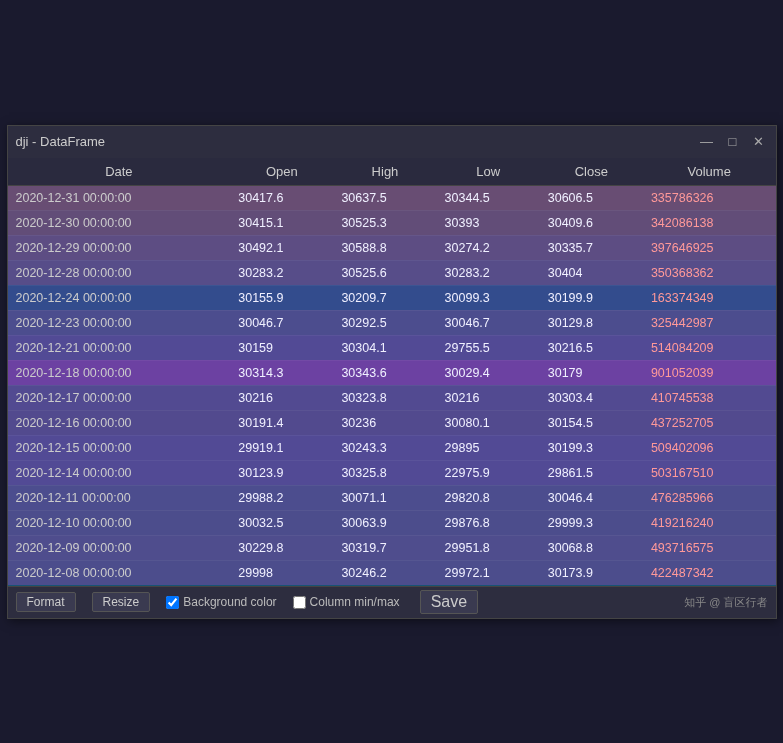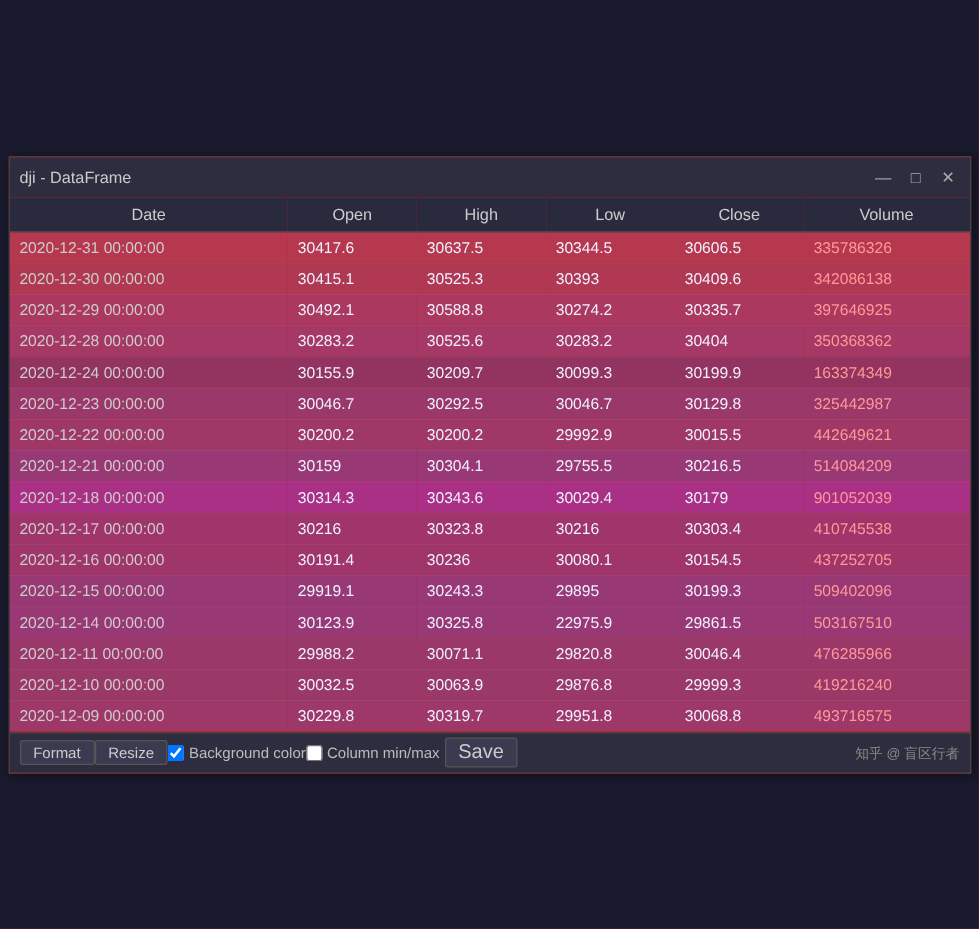--- a/index.html
+++ b/index.html
@@ -8,21 +8,21 @@
       background: #1a1a2e;
       display: flex;
       justify-content: center;
       align-items: center;
       width: 783px;
       height: 743px;
       overflow: hidden;
     }
     .window {
       width: 770px;
-      background: #b91c1c;
+      background: #0c4a6e;
       border: 1px solid #444;
       box-shadow: 2px 2px 10px rgba(0,0,0,0.5);
     }
     .title-bar {
       background: #2d2d3f;
       display: flex;
       align-items: center;
       justify-content: space-between;
       padding: 4px 8px;
       height: 32px;
@@ -81,21 +81,21 @@
     }
     tbody td:not(:first-child) {
       text-align: left;
       color: #f0f0ff;
     }
     .bottom-bar {
       background: #2d2d3f;
       display: flex;
       align-items: center;
       padding: 4px 8px;
-      gap: 0;
+      gap: 16px;
       border-top: 1px solid #444;
       height: 32px;
     }
     .bottom-btn {
       background: #3a3a50;
       color: #ccc;
       border: 1px solid #555;
       padding: 2px 10px;
       font-size: 12px;
       cursor: pointer;
@@ -198,28 +198,20 @@
             <td style="color: rgb(255, 153, 153);">163374349</td>
           </tr>
           <tr style="background: rgba(130, 80, 170, 0.55);">
             <td>2020-12-23 00:00:00</td>
             <td>30046.7</td>
             <td>30292.5</td>
             <td>30046.7</td>
             <td>30129.8</td>
             <td style="color: rgb(255, 153, 153);">325442987</td>
           </tr>
-          <tr style="background: rgba(140, 80, 165, 0.55);">
-            <td>2020-12-22 00:00:00</td>
-            <td>30200.2</td>
-            <td>30200.2</td>
-            <td>29992.9</td>
-            <td>30015.5</td>
-            <td style="color: rgb(255, 153, 153);">442649621</td>
-          </tr>
           <tr style="background: rgba(130, 75, 175, 0.6);">
             <td>2020-12-21 00:00:00</td>
             <td>30159</td>
             <td>30304.1</td>
             <td>29755.5</td>
             <td>30216.5</td>
             <td style="color: rgb(255, 153, 153);">514084209</td>
           </tr>
           <tr style="background: rgba(160, 60, 190, 0.65);">
             <td>2020-12-18 00:00:00</td>
@@ -277,20 +269,28 @@
             <td>29999.3</td>
             <td style="color: rgb(255, 153, 153);">419216240</td>
           </tr>
           <tr style="background: rgba(135, 80, 168, 0.55);">
             <td>2020-12-09 00:00:00</td>
             <td>30229.8</td>
             <td>30319.7</td>
             <td>29951.8</td>
             <td>30068.8</td>
             <td style="color: rgb(255, 153, 153);">493716575</td>
+          </tr>
+          <tr style="background: rgba(130, 80, 165, 0.55);">
+            <td>2020-12-08 00:00:00</td>
+            <td>29998</td>
+            <td>30246.2</td>
+            <td>29972.1</td>
+            <td>30173.9</td>
+            <td style="color: rgb(255, 153, 153);">422487342</td>
           </tr>
         </tbody>
     </table>
   </div>
 
   <div class="bottom-bar">
     <button class="bottom-btn">Format</button>
     <button class="bottom-btn">Resize</button>
     <div class="checkbox-group">
       <input type="checkbox" checked="" style="">

